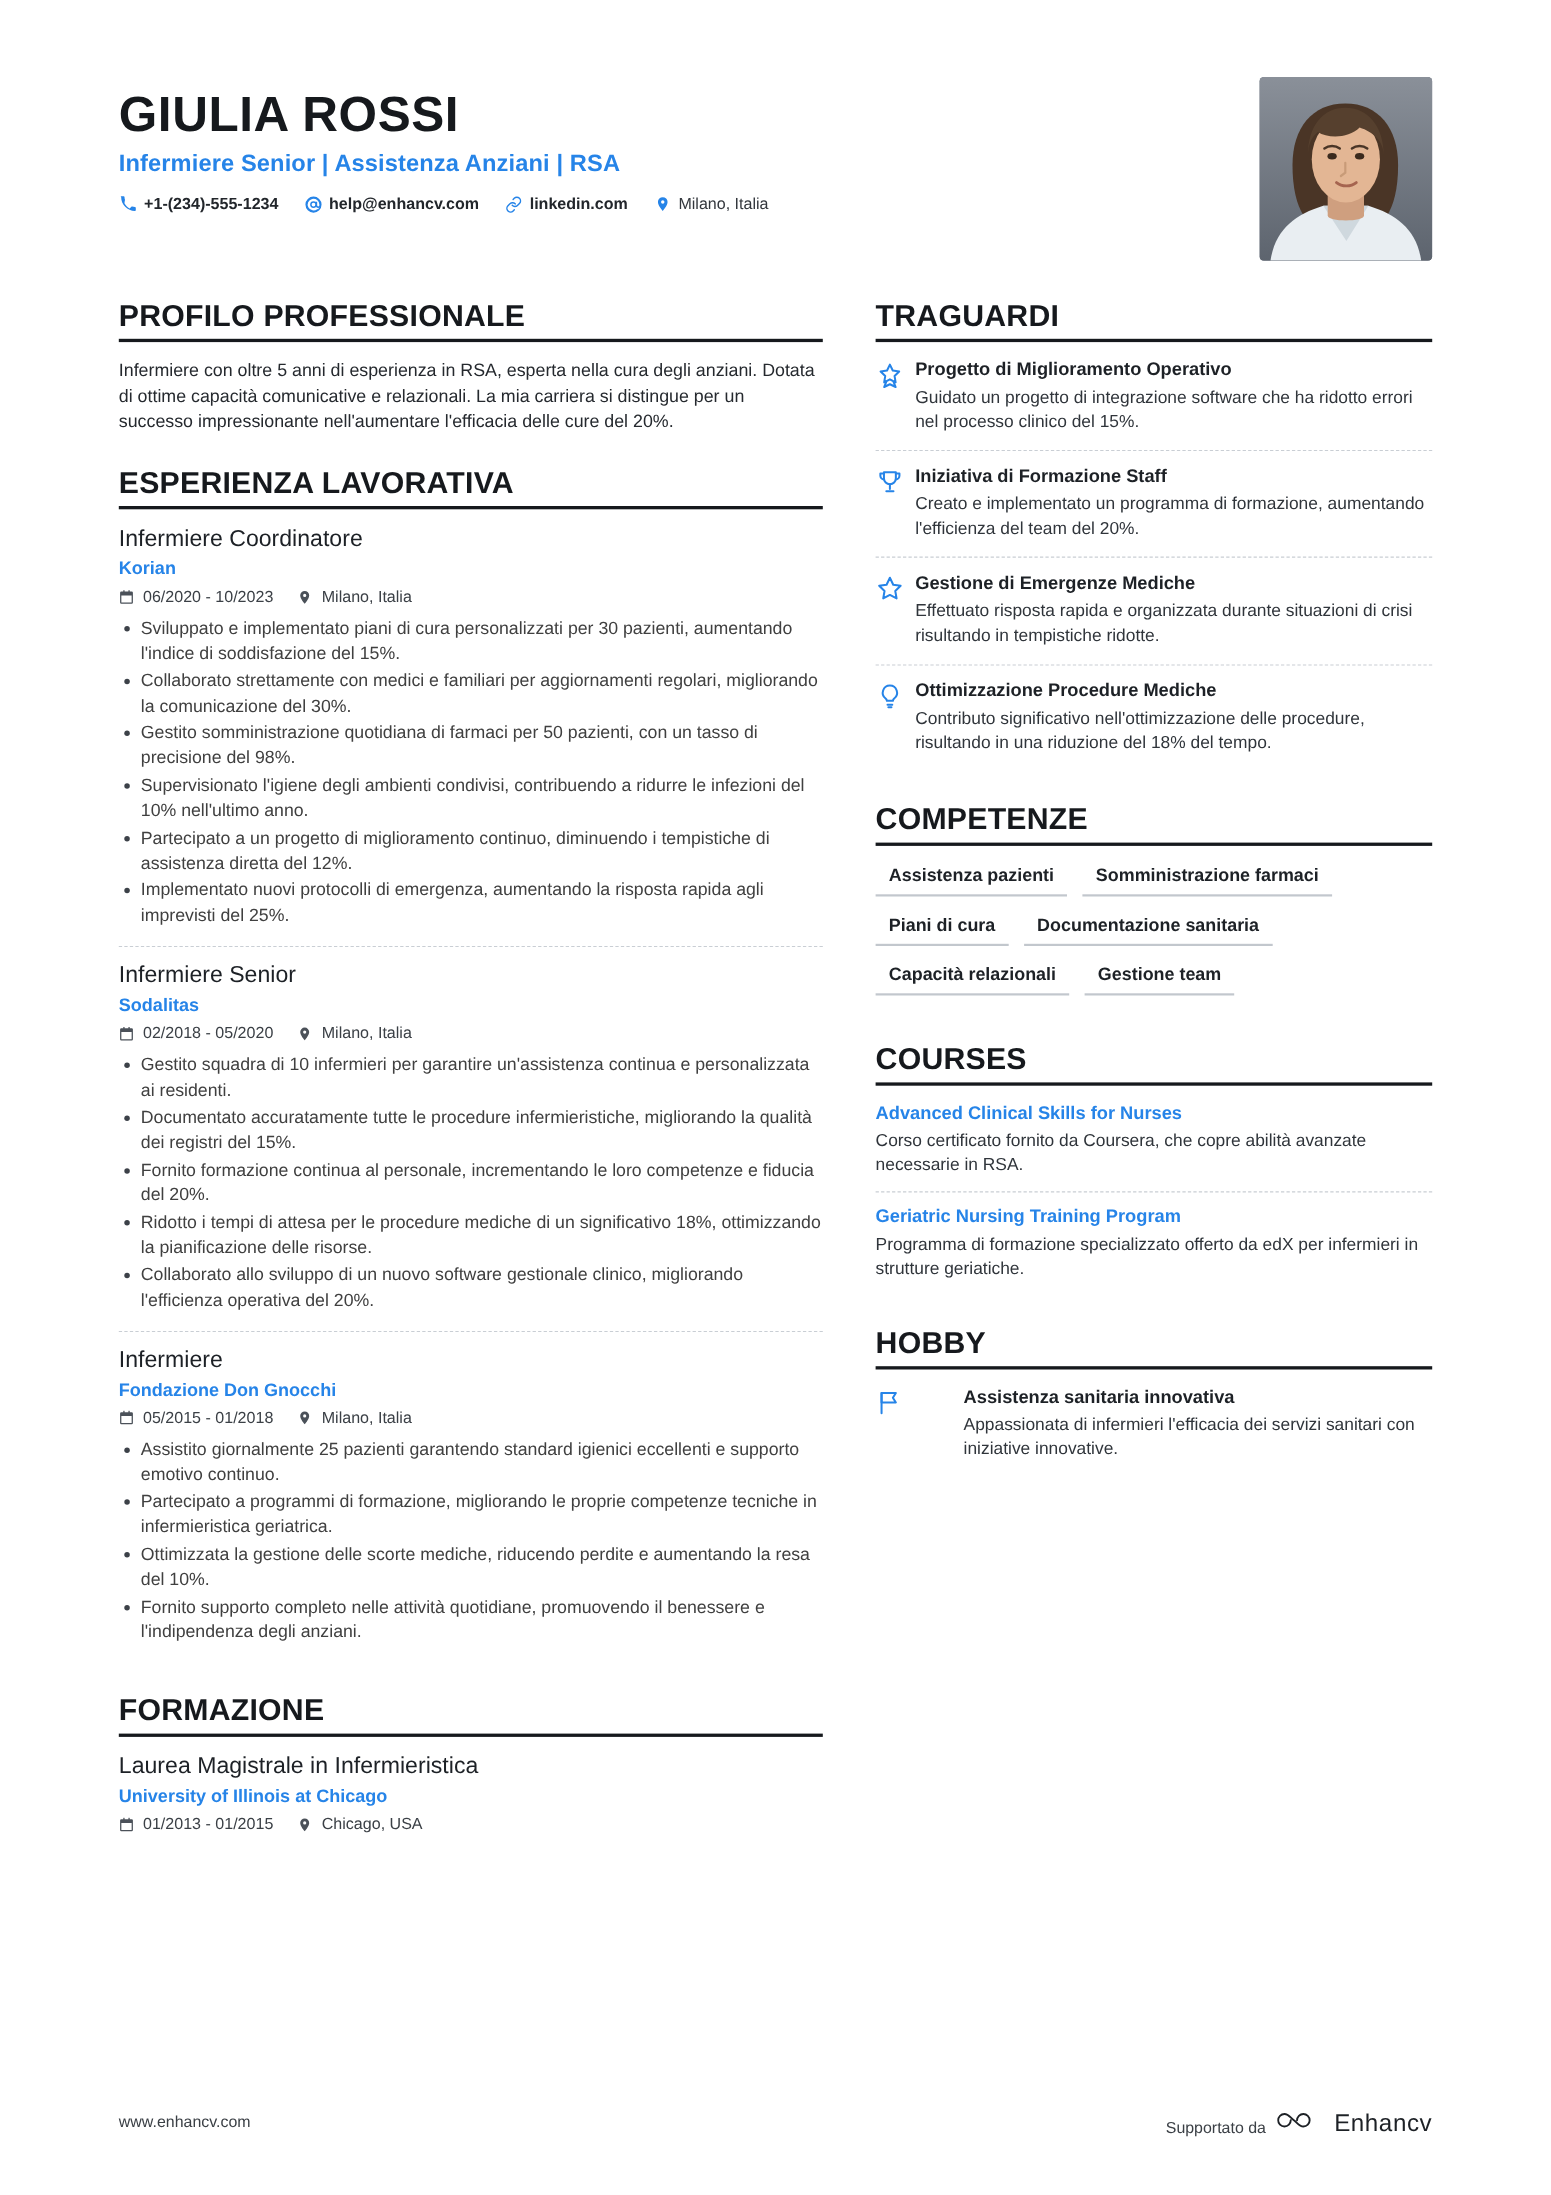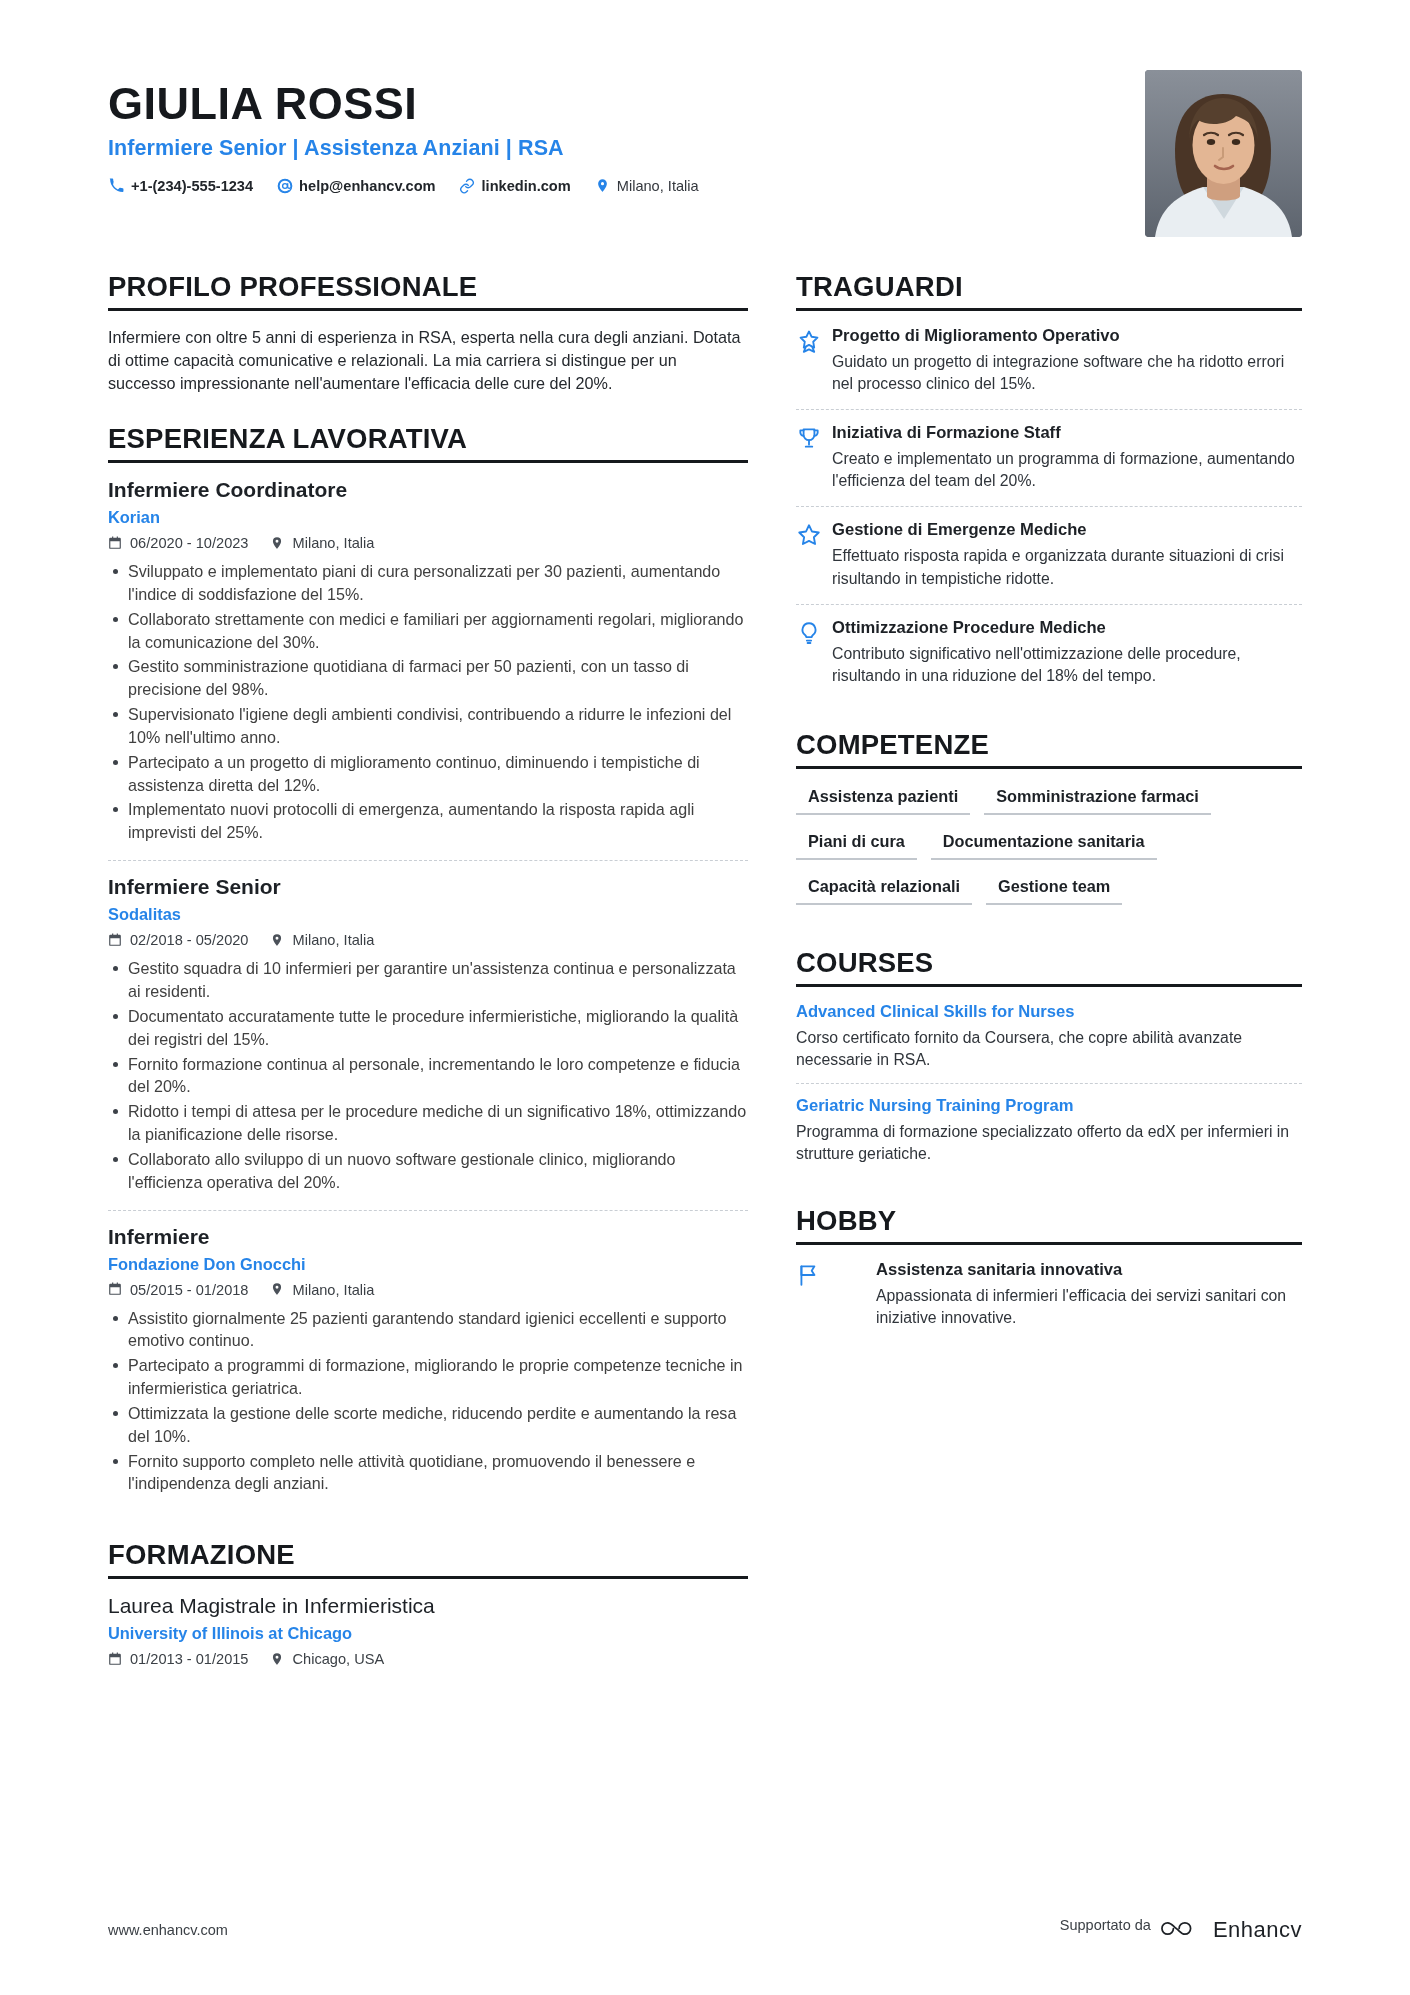--- a/index.html
+++ b/index.html
@@ -91,21 +91,21 @@
 
   .body-text {
     font-size: 16.2px;
     line-height: 1.42;
     color: #25292e;
   }
 
   
   .job { padding-bottom: 14px; margin-bottom: 14px; border-bottom: 1px dashed #c9ced4; }
   .job:last-child { border-bottom: none; }
-  .job-title { font-size: 21px; font-weight: 700; color: #1d2126; }
+  .job-title { font-size: 21px; font-weight: 400; color: #1d2126; }
   .job-org { font-size: 16.4px; font-weight: 700; color: #2684e8; margin-top: 6px; }
   .job-meta { display: flex; align-items: center; margin-top: 8px; font-size: 14.6px; color: #3b4046; }
   .job-meta .mi { display: flex; align-items: center; margin-right: 22px; }
   .job-meta .mi .ic { width: 15px; height: 15px; margin-right: 7px; display: inline-flex; color: #4b5159; }
   ul.bullets { margin-top: 9px; list-style: none; }
   ul.bullets li {
     position: relative;
     padding-left: 20px;
     font-size: 16.1px;
     line-height: 1.42;
@@ -159,21 +159,21 @@
   
   .footer {
     position: absolute;
     left: 108px; right: 108px; bottom: 52px;
     display: flex;
     justify-content: space-between;
     align-items: center;
     font-size: 14.5px;
     color: #3b4046;
   }
-  .footer-right { display: flex; align-items: flex-start; gap: 10px; }
+  .footer-right { display: flex; align-items: flex-end; gap: 10px; }
   .brand { font-size: 22px; letter-spacing: 0.5px; color: #1d2126; }
 </style>
 </head>
 <body>
 
 <div class="page">
 
   <div class="header">
     <div class="header-left">
       <div class="name">GIULIA ROSSI</div>

